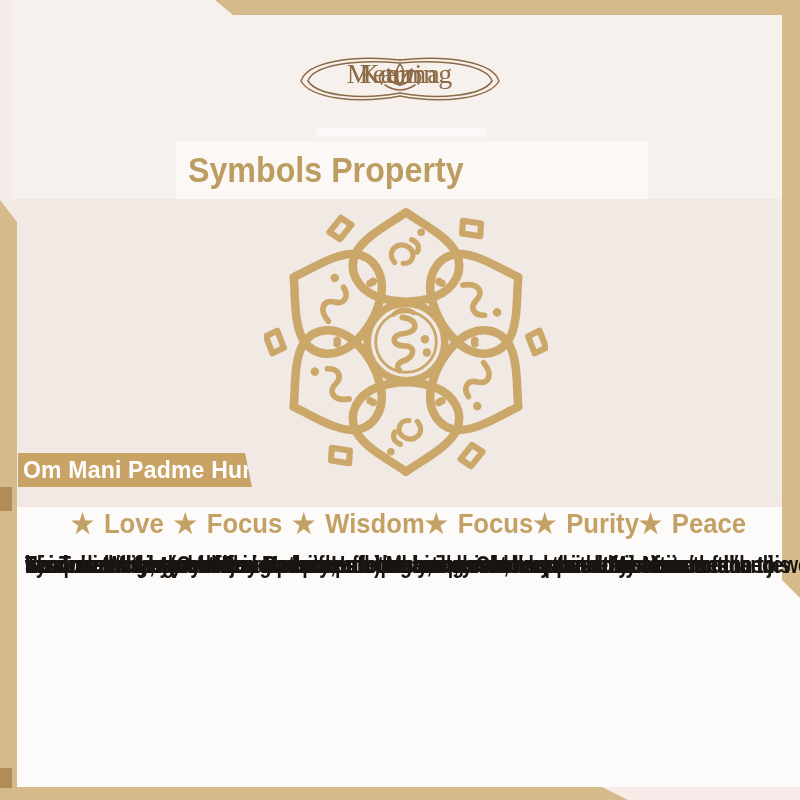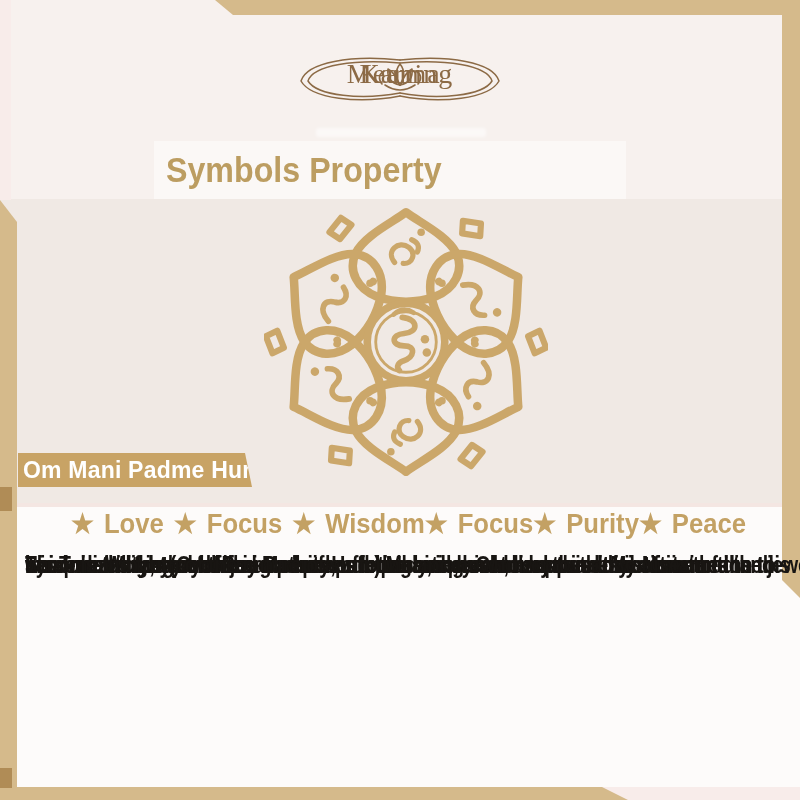--- a/index.html
+++ b/index.html
@@ -33,21 +33,21 @@
     font-family:"Liberation Serif",serif;font-size:28px;color:var(--logo_brown,#8c6a45);
     letter-spacing:1px;}
   .logo-row span{position:static;}
   .logo-flourish{left:293px;top:52px;width:214px;height:54px;color:var(--logo_brown,#8c6a45);}
 
   
   .ghost-strip{left:316px;top:128px;width:170px;height:9px;background:rgba(255,255,255,.55);
     filter:blur(1.5px);border-radius:2px;}
 
   
-  .heading-box{left:154px;top:141px;width:472px;height:58px;background:var(--heading_box,#fbf8f6);}
+  .heading-box{left:176px;top:141px;width:472px;height:58px;background:var(--heading_box,#fbf8f6);}
   .page-title{position:static;display:block;line-height:58px;text-align:center;
     font-size:35px;font-weight:bold;color:var(--gold_heading,#bc9d61);
     transform:scaleX(.92);white-space:nowrap;}
 
   
   .mandala{left:264px;top:200px;width:284px;height:284px;color:var(--gold_emblem,#cba76a);}
 
   
   .ribbon{left:18px;top:453px;width:234px;height:34px;background:var(--ribbon_gold,#c8a365);
     clip-path:polygon(0 0,227px 0,100% 100%,0 100%);}

